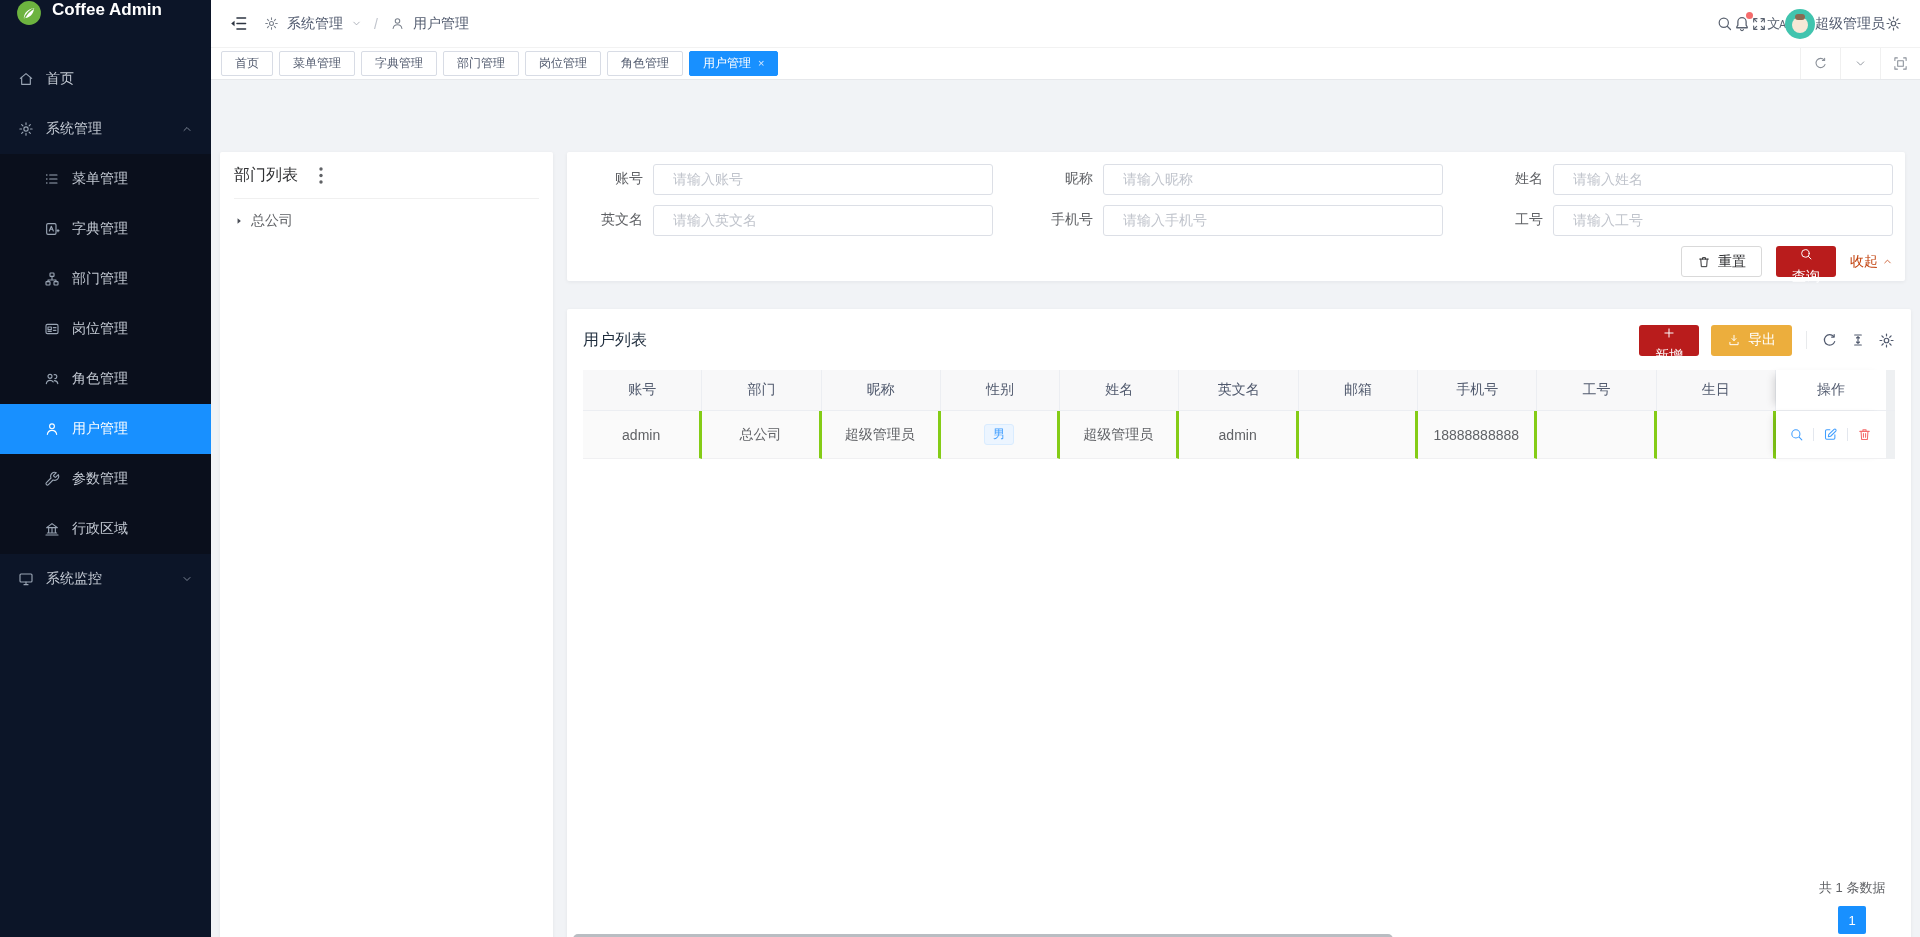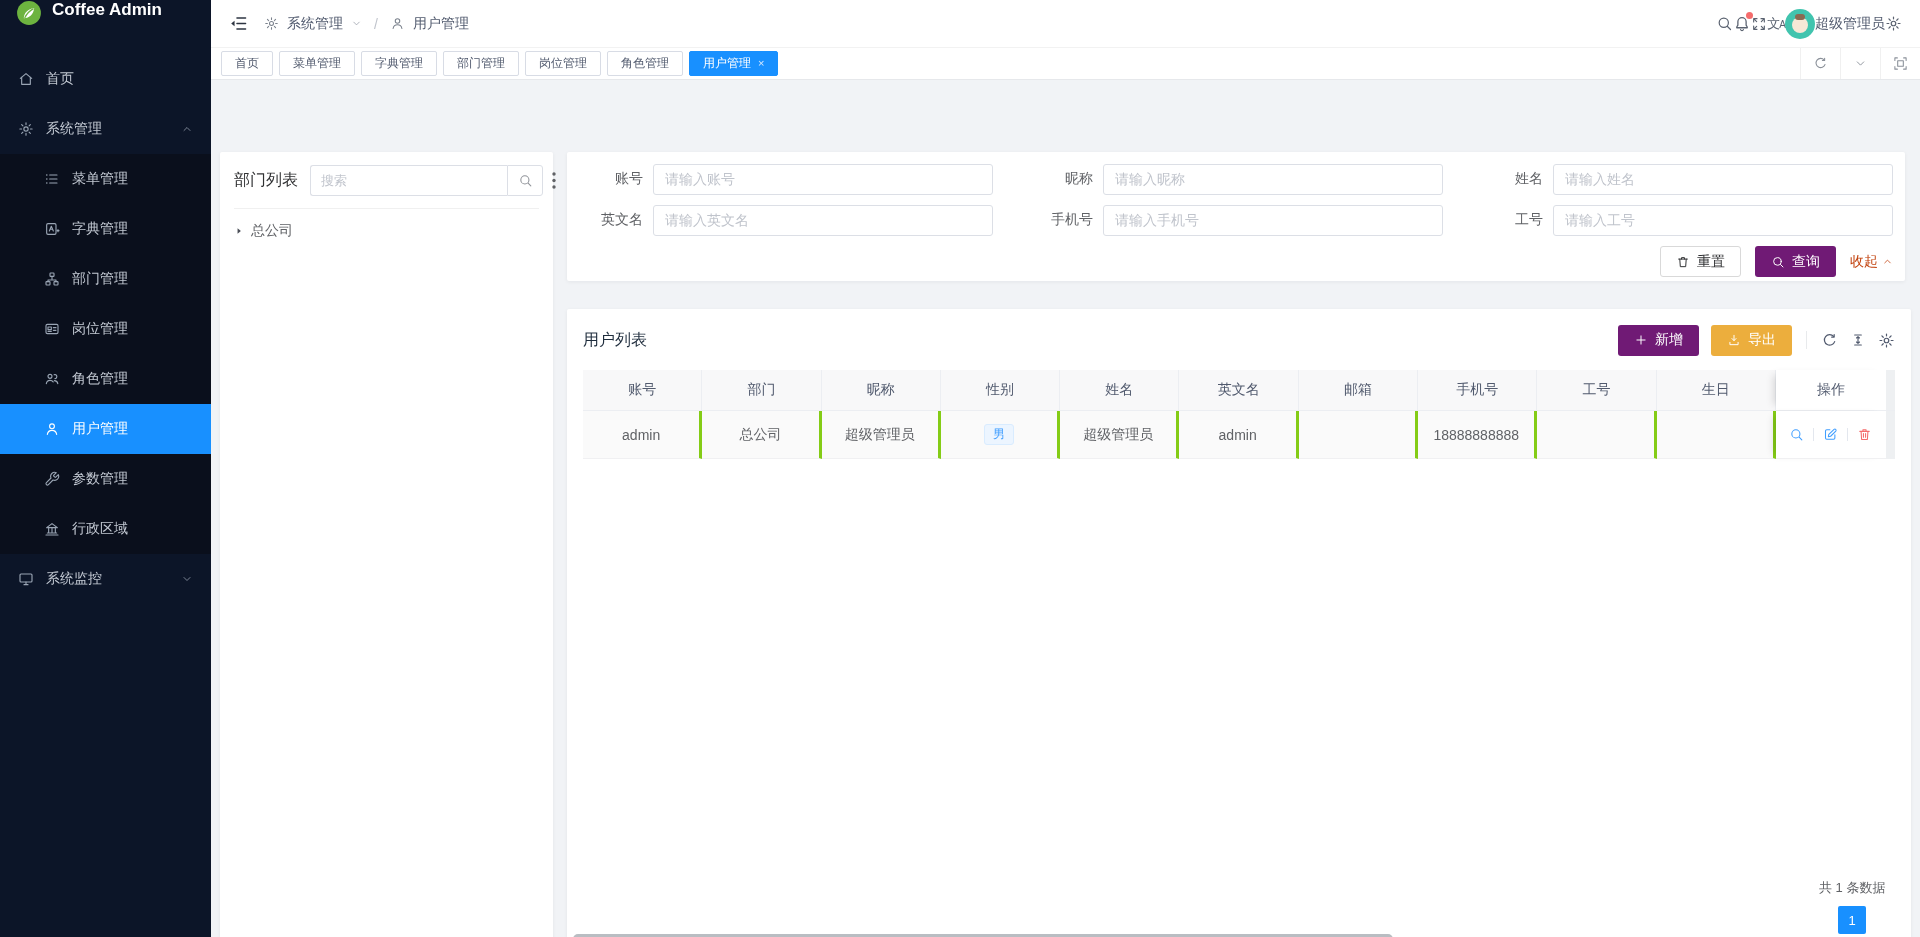--- a/index.html
+++ b/index.html
@@ -59,26 +59,26 @@
   .dept-search .search-btn { width:36px; height:31px; border:1px solid #dcdfe6; border-radius:0 3px 3px 0; background:#fff; display:flex; align-items:center; justify-content:center; color:#909399; cursor:pointer; }
   .kebab { margin-left:9px; color:#606266; cursor:pointer; }
   .tree-item { display:flex; align-items:center; gap:7px; padding-top:13px; font-size:14px; color:#606266; cursor:pointer; }
   .tree-caret { color:#4a4e57; }
 
   
   .search-card { position:absolute; left:356px; top:24px; width:1338px; height:129px; padding:11px 12px 10px 12px; }
   .form-grid { display:grid; grid-template-columns:1fr 1fr 1fr; column-gap:36px; row-gap:9px; }
   .ffield { display:flex; align-items:center; height:32px; }
   .ffield label { width:64px; text-align:right; margin-right:10px; color:#606266; font-size:14px; white-space:nowrap; flex:0 0 auto; }
-  .ffield input { flex:1; min-width:0; height:31px; border:1px solid #dcdfe6; border-radius:3px; padding:0 11px; font-size:14px; color:#606266; outline:none; }
+  .ffield input { flex:1; min-width:0; height:31px; border:1px solid #dcdfe6; border-radius:3px; padding:0 19px; font-size:14px; color:#606266; outline:none; }
   .ffield input::placeholder { color:#c0c4cc; }
   .form-actions { display:flex; justify-content:flex-end; align-items:center; gap:14px; margin-top:10px; }
   .btn { height:31px; padding:0 15px; border-radius:3px; font-size:14px; display:inline-flex; align-items:center; gap:7px; cursor:pointer; border:1px solid transparent; }
   .btn-plain { background:#fff; border-color:#d9d9d9; color:#303133; }
-  .btn-primary { background:#701a75; color:#fff; }
+  .btn-primary { background:#b91c1c; color:#fff;flex-direction:column; }
   .btn-warning { background:#ecae3d; color:#fff; }
   .link-collapse { color:#c2410c; font-size:14px; display:inline-flex; align-items:center; gap:4px; cursor:pointer; }
 
   
   .table-card { position:absolute; left:356px; top:181px; width:1344px; height:670px; padding:14px 16px; }
   .tbl-head { display:flex; align-items:center; height:34px; }
   .tbl-title { font-size:16px; color:#1f2d3d; }
   .tbl-tools { margin-left:auto; display:flex; align-items:center; gap:12px;padding-left:39px; }
   .tool-sep { width:1px; height:18px; background:#e8eaec; margin:0 2px; }
   .tool-ic { color:#515a6e; cursor:pointer; }
@@ -329,29 +329,20 @@
             </svg>
           </span>
       </div>
     </div>
 
     <div class="content">
 
       <section class="card dept-card">
         <div class="dept-head">
           <span class="dept-title">部门列表</span>
-          <div class="dept-search">
-            <input placeholder="搜索" style="">
-            <span class="search-btn">
-                <svg class="ic" width="15" height="15" viewBox="0 0 24 24">
-                  <circle cx="11" cy="11" r="6.5"></circle>
-                  <path d="M16.2 16.2l4.3 4.3"></path>
-                </svg>
-              </span>
-          </div>
           <span class="kebab">
               <svg width="4" height="17" viewBox="0 0 4 17">
                 <circle cx="2" cy="2" r="1.7" fill="currentColor"></circle>
                 <circle cx="2" cy="8.5" r="1.7" fill="currentColor"></circle>
                 <circle cx="2" cy="15" r="1.7" fill="currentColor"></circle>
               </svg>
             </span>
         </div>
         <div class="tree-item">
           <span class="tree-caret">

